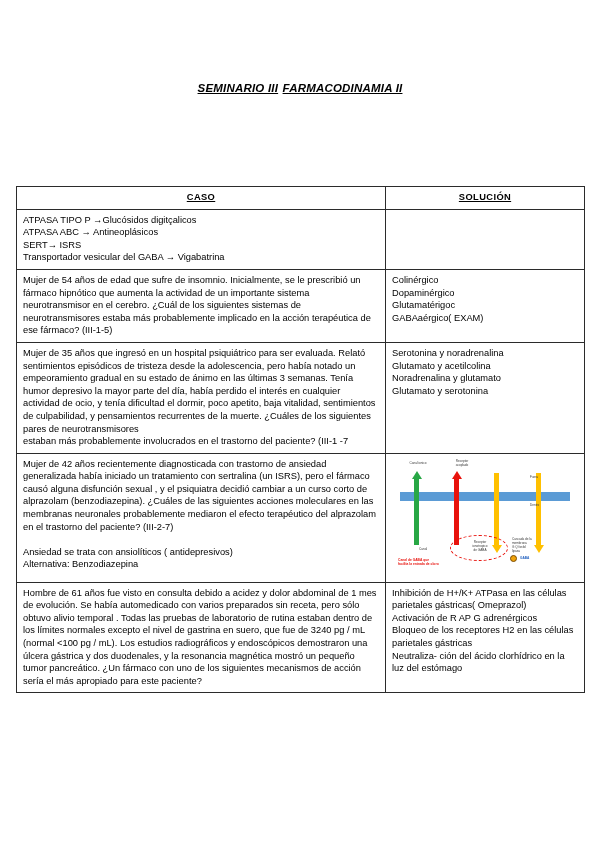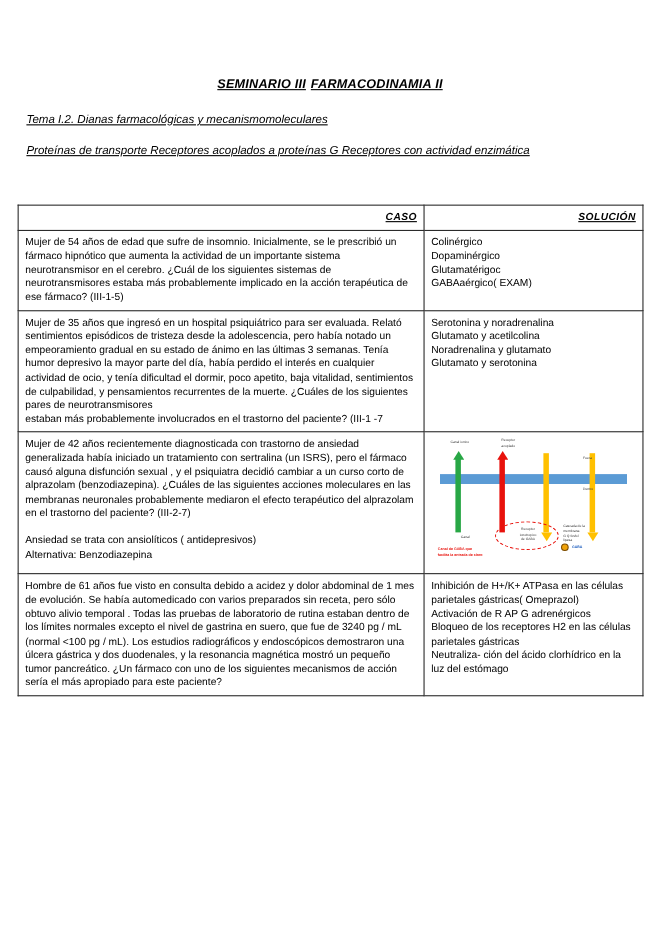--- a/index.html
+++ b/index.html
@@ -12,21 +12,21 @@
     height: 848px;
     font-family: "Liberation Sans", sans-serif;
     color: #000000;
     position: relative;
     overflow: hidden;
   }
   .page {
     width: 600px;
     height: 848px;
     box-sizing: border-box;
-    padding: 1px;
+    padding: 12px;
     position: relative;
   }
 
   
   .title-block {
     padding-top: 66px;
     text-align: center;
   }
   .doc-title {
     font-style: italic;
@@ -78,23 +78,22 @@
     border: 1px solid #2b2b2b;
     vertical-align: top;
     padding: 4px 6px 5px 6px;
     font-size: 9.3px;
     line-height: 12.6px;
   }
   col.c-caso { width: 369px; }
   col.c-sol  { width: 199px; }
 
   th.hdr {
-    text-align: right;
+    text-align: center;
     font-weight: bold;
-    font-style: italic;
     font-size: 10.5px;
     padding: 6px 4px 7px 4px;
     letter-spacing: 0.4px;
   }
   th.hdr span {
     text-decoration: underline;
   }
   .cell-text {
     white-space: pre-line;
   }
@@ -232,39 +231,46 @@
 </head>
 <body>
 
 <div class="page">
 
   <div class="title-block">
     <div class="doc-title">SEMINARIO III</div>
     <div class="doc-title title-line2">FARMACODINAMIA  II</div>
   </div>
 
-  <div class="subheads">
-    <div class="tema">Tema I.2. Dianas farmacológicas y mecanismomoleculares</div>
-    <div class="proteinas">Proteínas de transporte Receptores acoplados a proteínas G Receptores con actividad enzimática</div>
-  </div>
 
   <div class="tbl-wrap">
     <table class="casos">
       <colgroup>
         <col class="c-caso">
         <col class="c-sol">
       </colgroup>
       <thead>
         <tr>
           <th class="hdr"><span>CASO</span></th>
           <th class="hdr"><span>SOLUCIÓN</span></th>
         </tr>
       </thead>
       <tbody>
 
+        <tr>
+          <td>
+              <div class="cell-text">ATPASA TIPO P  →Glucósidos digitçalicos
+ATPASA ABC → Antineoplásicos
+SERT→ ISRS
+Transportador vesicular del GABA → Vigabatrina</div>
+            </td>
+          <td>
+              <div class="sol-text"></div>
+            </td>
+        </tr>
 
         <tr>
           <td>
               <div class="cell-text">Mujer de 54 años de edad que sufre de insomnio. Inicialmente, se le prescribió un fármaco hipnótico que aumenta la actividad de un importante sistema neurotransmisor en el cerebro. ¿Cuál de los siguientes sistemas de neurotransmisores estaba más probablemente implicado en la acción terapéutica de ese fármaco? (III-1-5)</div>
             </td>
           <td>
               <div class="sol-text">Colinérgico
 Dopaminérgico
 Glutamatérigoc
 GABAaérgico( EXAM)</div>

